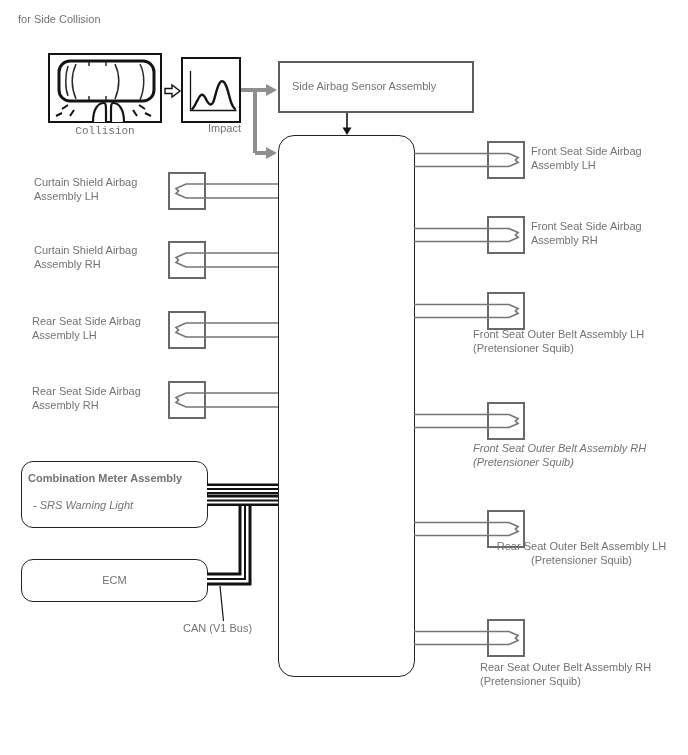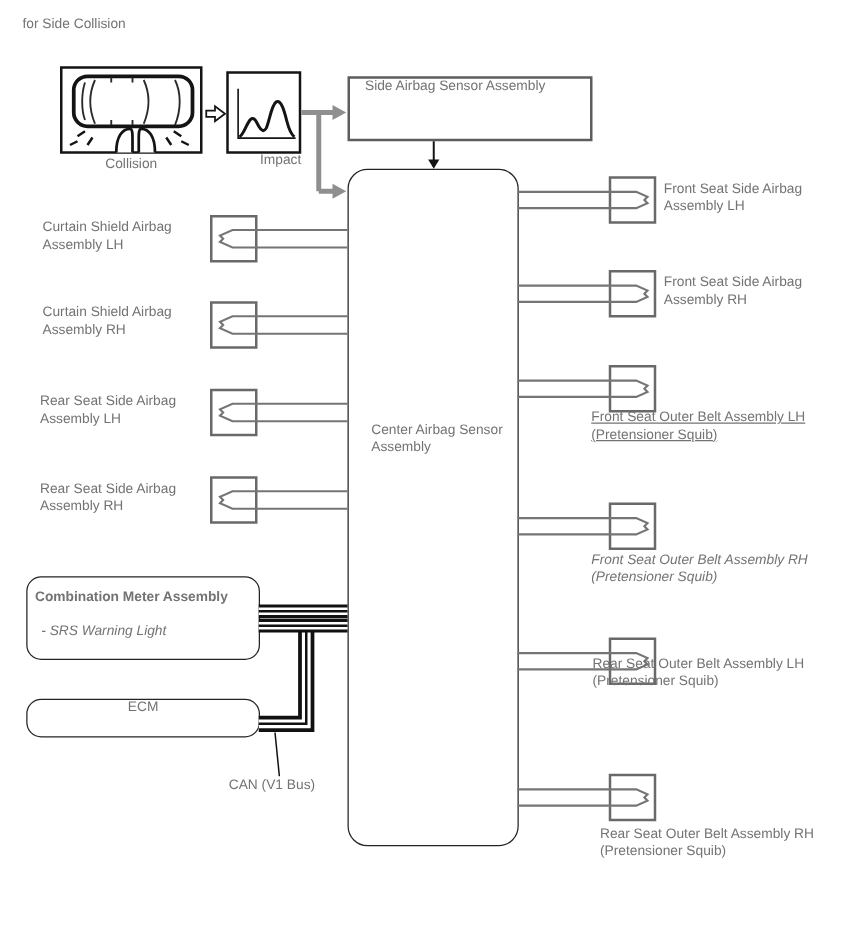--- a/index.html
+++ b/index.html
@@ -6,42 +6,40 @@
   #stage{position:relative;width:688px;height:755px;background:#fff;overflow:hidden;
          font-family:"Liberation Sans","DejaVu Sans",sans-serif;color:#737373;}
   .lbl{position:absolute;font-size:11px;line-height:13.5px;white-space:pre-line;z-index:10;}
   .ctr{text-align:center;}
   .box{position:absolute;box-sizing:border-box;background:transparent;z-index:1;}
   .blackbox{border:2px solid #141414;}
   .graybox{border:2px solid #5d5d5d;}
   .roundbox{border:1.5px solid #232323;border-radius:14px;}
   .conn{position:absolute;box-sizing:border-box;width:38px;height:38px;border:2px solid #696969;z-index:1;}
   #art{position:absolute;left:0;top:0;z-index:5;pointer-events:none;}
-  .flexc{display:flex;}
+  .flexc{display:flex;align-items:center;}
 </style>
 </head>
 <body>
 
 <div id="stage">
 
   <div class="lbl" style="left:18px;top:13px;">for Side Collision</div>
 
   <div class="box blackbox" style="left:48px;top:53px;width:114px;height:70px;"></div>
-  <div class="lbl ctr" style="left:48px;top:125px;width:114px;">Collision</div>
+  <div class="lbl ctr" style="left:48px;top:125px;width:114px;font-family:Liberation Mono, monospace;">Collision</div>
 
   <div class="box blackbox" style="left:181px;top:57px;width:60px;height:66px;"></div>
   <div class="lbl ctr" style="left:181px;top:122px;width:60px;text-align:right;">Impact</div>
 
   <div class="box graybox flexc" style="left:278px;top:61px;width:196px;height:52px;padding-left:12px;">
     <span class="lbl" style="position:static;">Side Airbag Sensor Assembly</span>
   </div>
 
   <div class="box roundbox" style="left:278px;top:135px;width:137px;height:542px;border-radius:16px;"></div>
-  <div class="lbl" style="left:297px;top:338px;width:125px;">Center Airbag Sensor
-Assembly</div>
 
   <div class="conn" style="left:168px;top:172px;"></div>
   <div class="conn" style="left:168px;top:241px;"></div>
   <div class="conn" style="left:168px;top:311px;"></div>
   <div class="conn" style="left:168px;top:381px;"></div>
 
   <div class="lbl" style="left:34px;top:176px;width:140px;">Curtain Shield Airbag
 Assembly LH</div>
   <div class="lbl" style="left:34px;top:244px;width:140px;">Curtain Shield Airbag
 Assembly RH</div>
@@ -54,34 +52,34 @@
   <div class="conn" style="left:487px;top:216px;"></div>
   <div class="conn" style="left:487px;top:292px;"></div>
   <div class="conn" style="left:487px;top:402px;"></div>
   <div class="conn" style="left:487px;top:510px;"></div>
   <div class="conn" style="left:487px;top:619px;"></div>
 
   <div class="lbl" style="left:531px;top:145px;width:160px;">Front Seat Side Airbag
 Assembly LH</div>
   <div class="lbl" style="left:531px;top:220px;width:160px;">Front Seat Side Airbag
 Assembly RH</div>
-  <div class="lbl" style="left:473px;top:328px;width:215px;text-decoration:underline;">Front Seat Outer Belt Assembly LH
+  <div class="lbl" style="left:473px;top:328px;width:215px;">Front Seat Outer Belt Assembly LH
 (Pretensioner Squib)</div>
   <div class="lbl" style="left:473px;top:442px;width:215px;font-style:italic;">Front Seat Outer Belt Assembly RH
 (Pretensioner Squib)</div>
-  <div class="lbl" style="left:474px;top:525px;width:215px;">Rear Seat Outer Belt Assembly LH
+  <div class="lbl" style="left:474px;top:540px;width:215px;text-align:center;">Rear Seat Outer Belt Assembly LH
 (Pretensioner Squib)</div>
   <div class="lbl" style="left:480px;top:661px;width:215px;">Rear Seat Outer Belt Assembly RH
 (Pretensioner Squib)</div>
 
   <div class="box roundbox" style="left:21px;top:461px;width:187px;height:67px;border-radius:12px;"></div>
   <div class="lbl" style="left:28px;top:472px;font-weight:bold;">Combination Meter Assembly</div>
   <div class="lbl" style="left:33px;top:499px;font-style:italic;">- SRS Warning Light</div>
 
-  <div class="box roundbox flexc" style="left:21px;top:559px;width:187px;height:31px;border-radius:12px;justify-content:center;">
+  <div class="box roundbox flexc" style="left:21px;top:559px;width:187px;height:43px;border-radius:12px;justify-content:center;">
     <span class="lbl" style="position:static;">ECM</span>
   </div>
 
   <div class="lbl" style="left:183px;top:622px;">CAN (V1 Bus)</div>
 
   <svg id="art" width="688" height="755" viewBox="0 0 688 755">
 
     <g stroke="#757575" stroke-width="1.7" fill="none">
       <path d="M278,184 H186 L176,188.5 L178.5,191 L176,193.5 L186,198 H278"></path>
       <path d="M278,253 H186 L176,257.5 L178.5,260 L176,262.5 L186,267 H278"></path>

